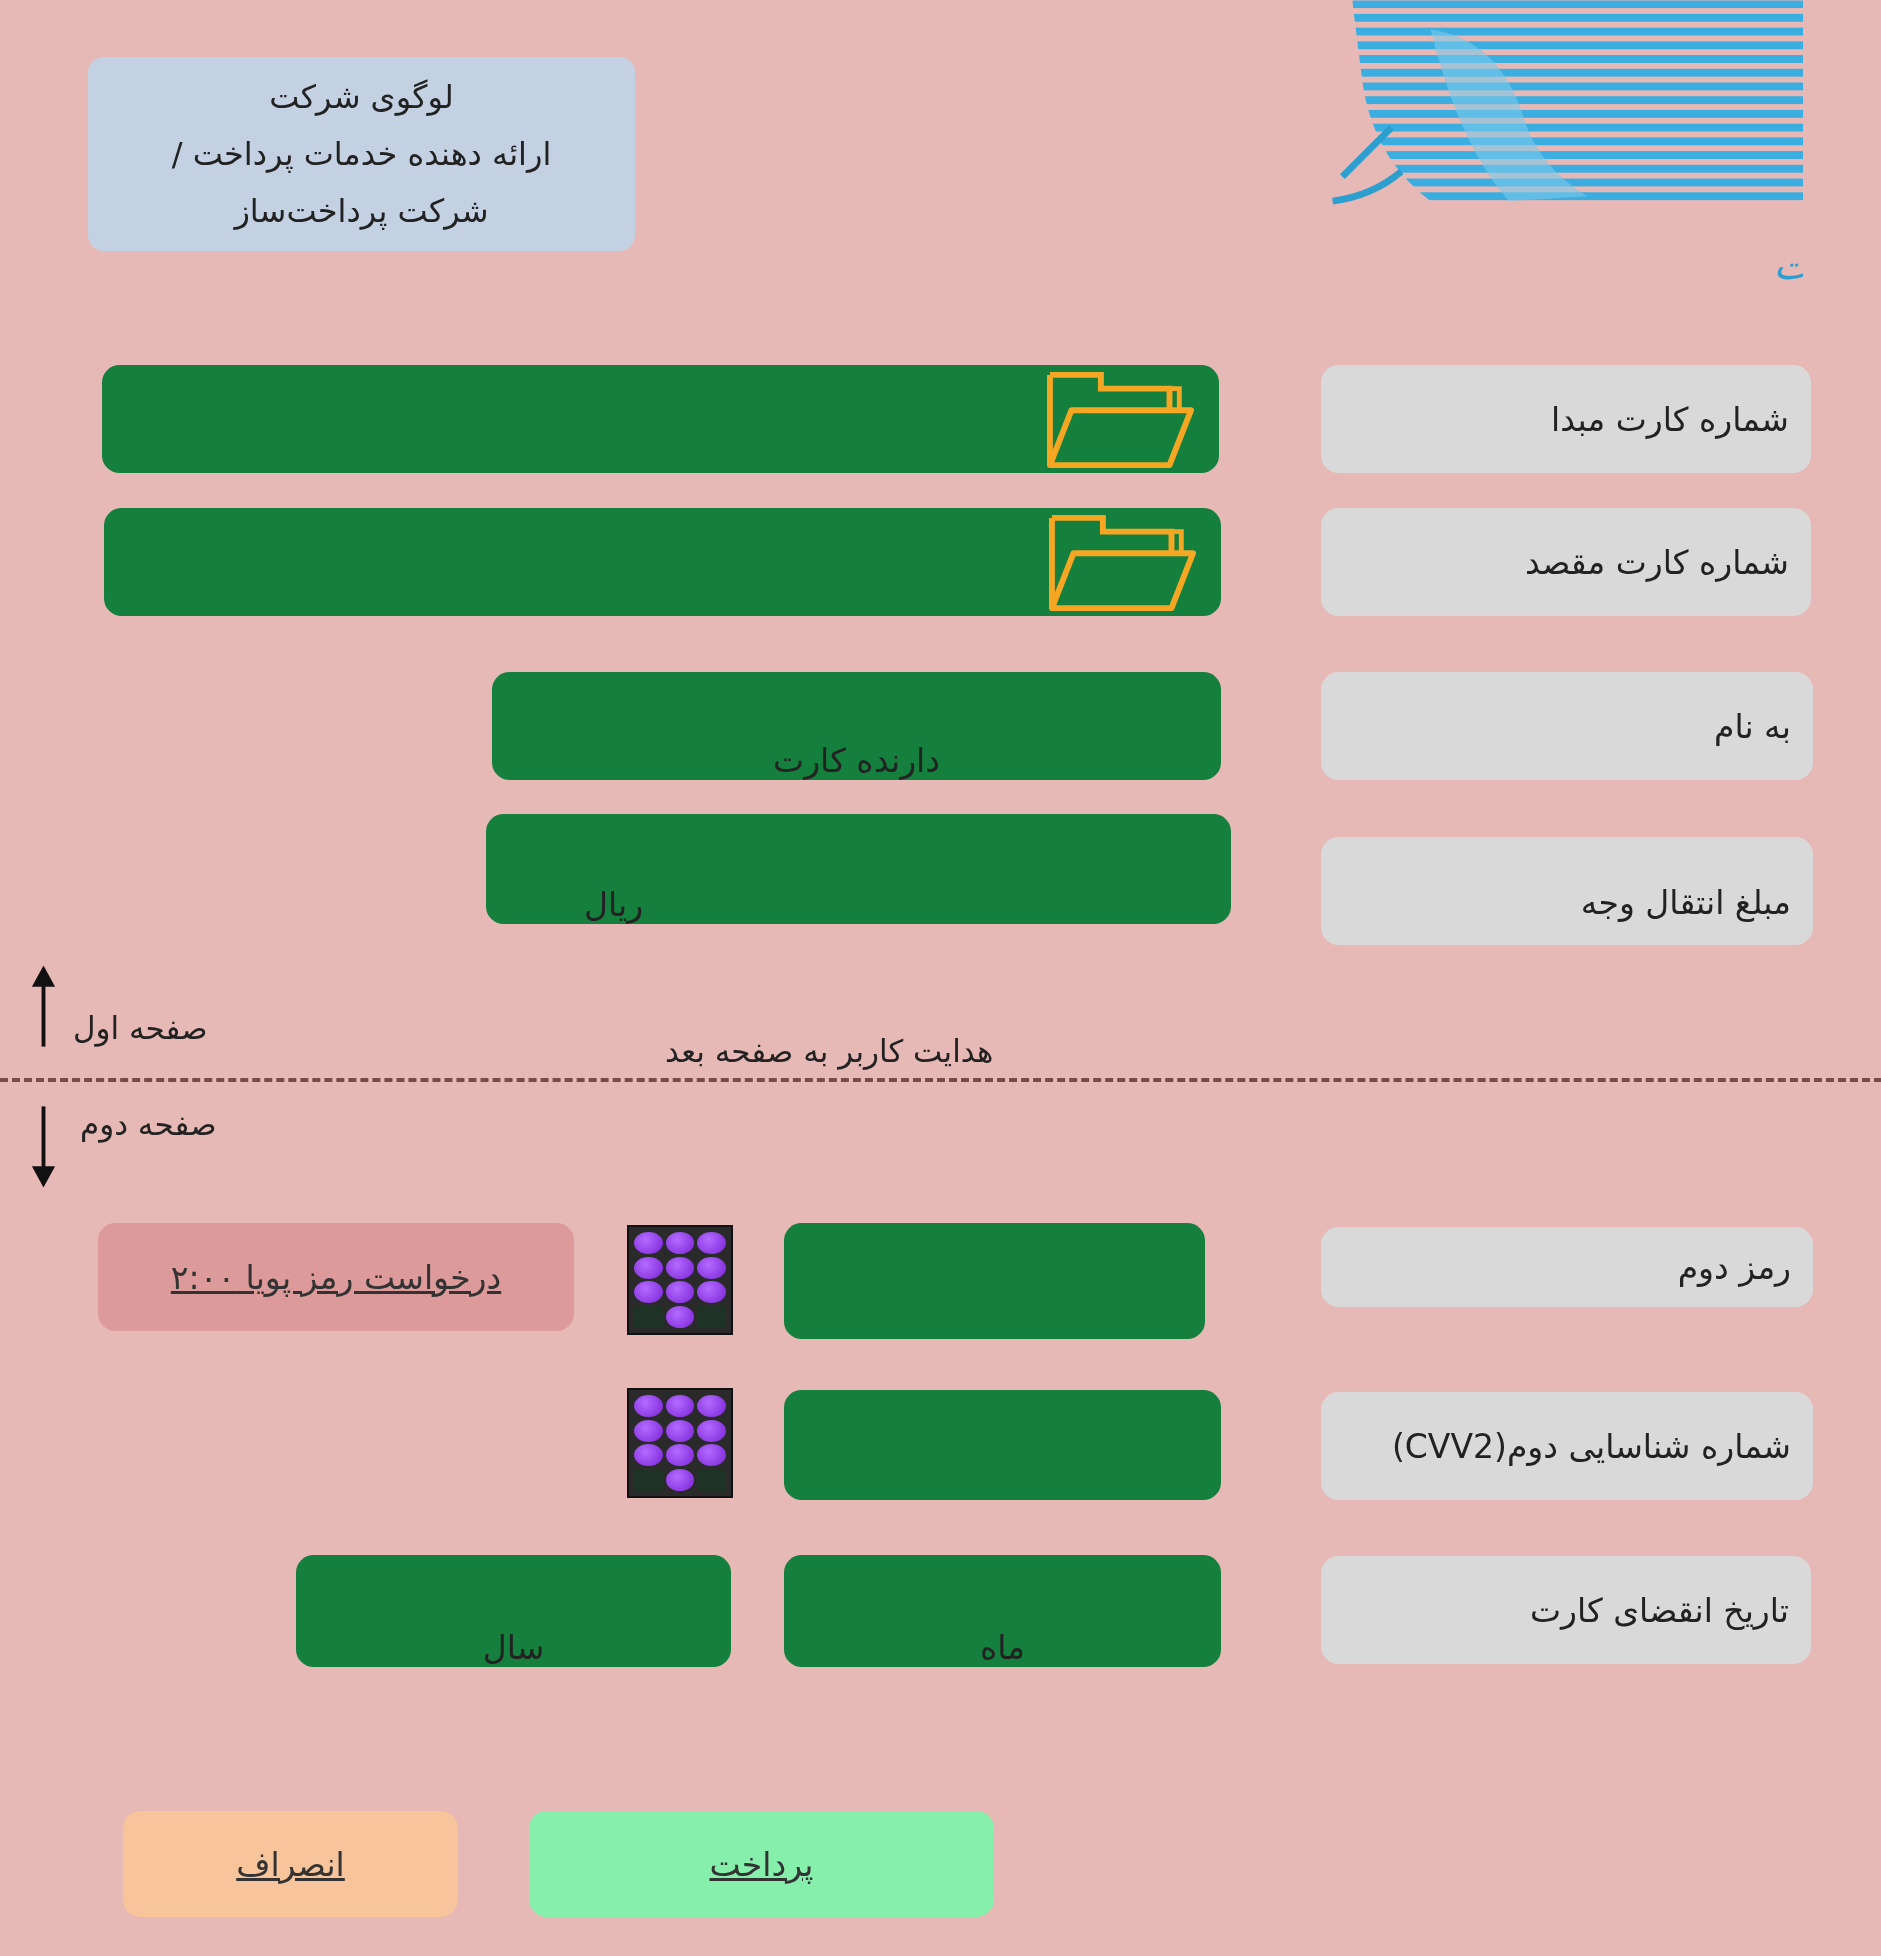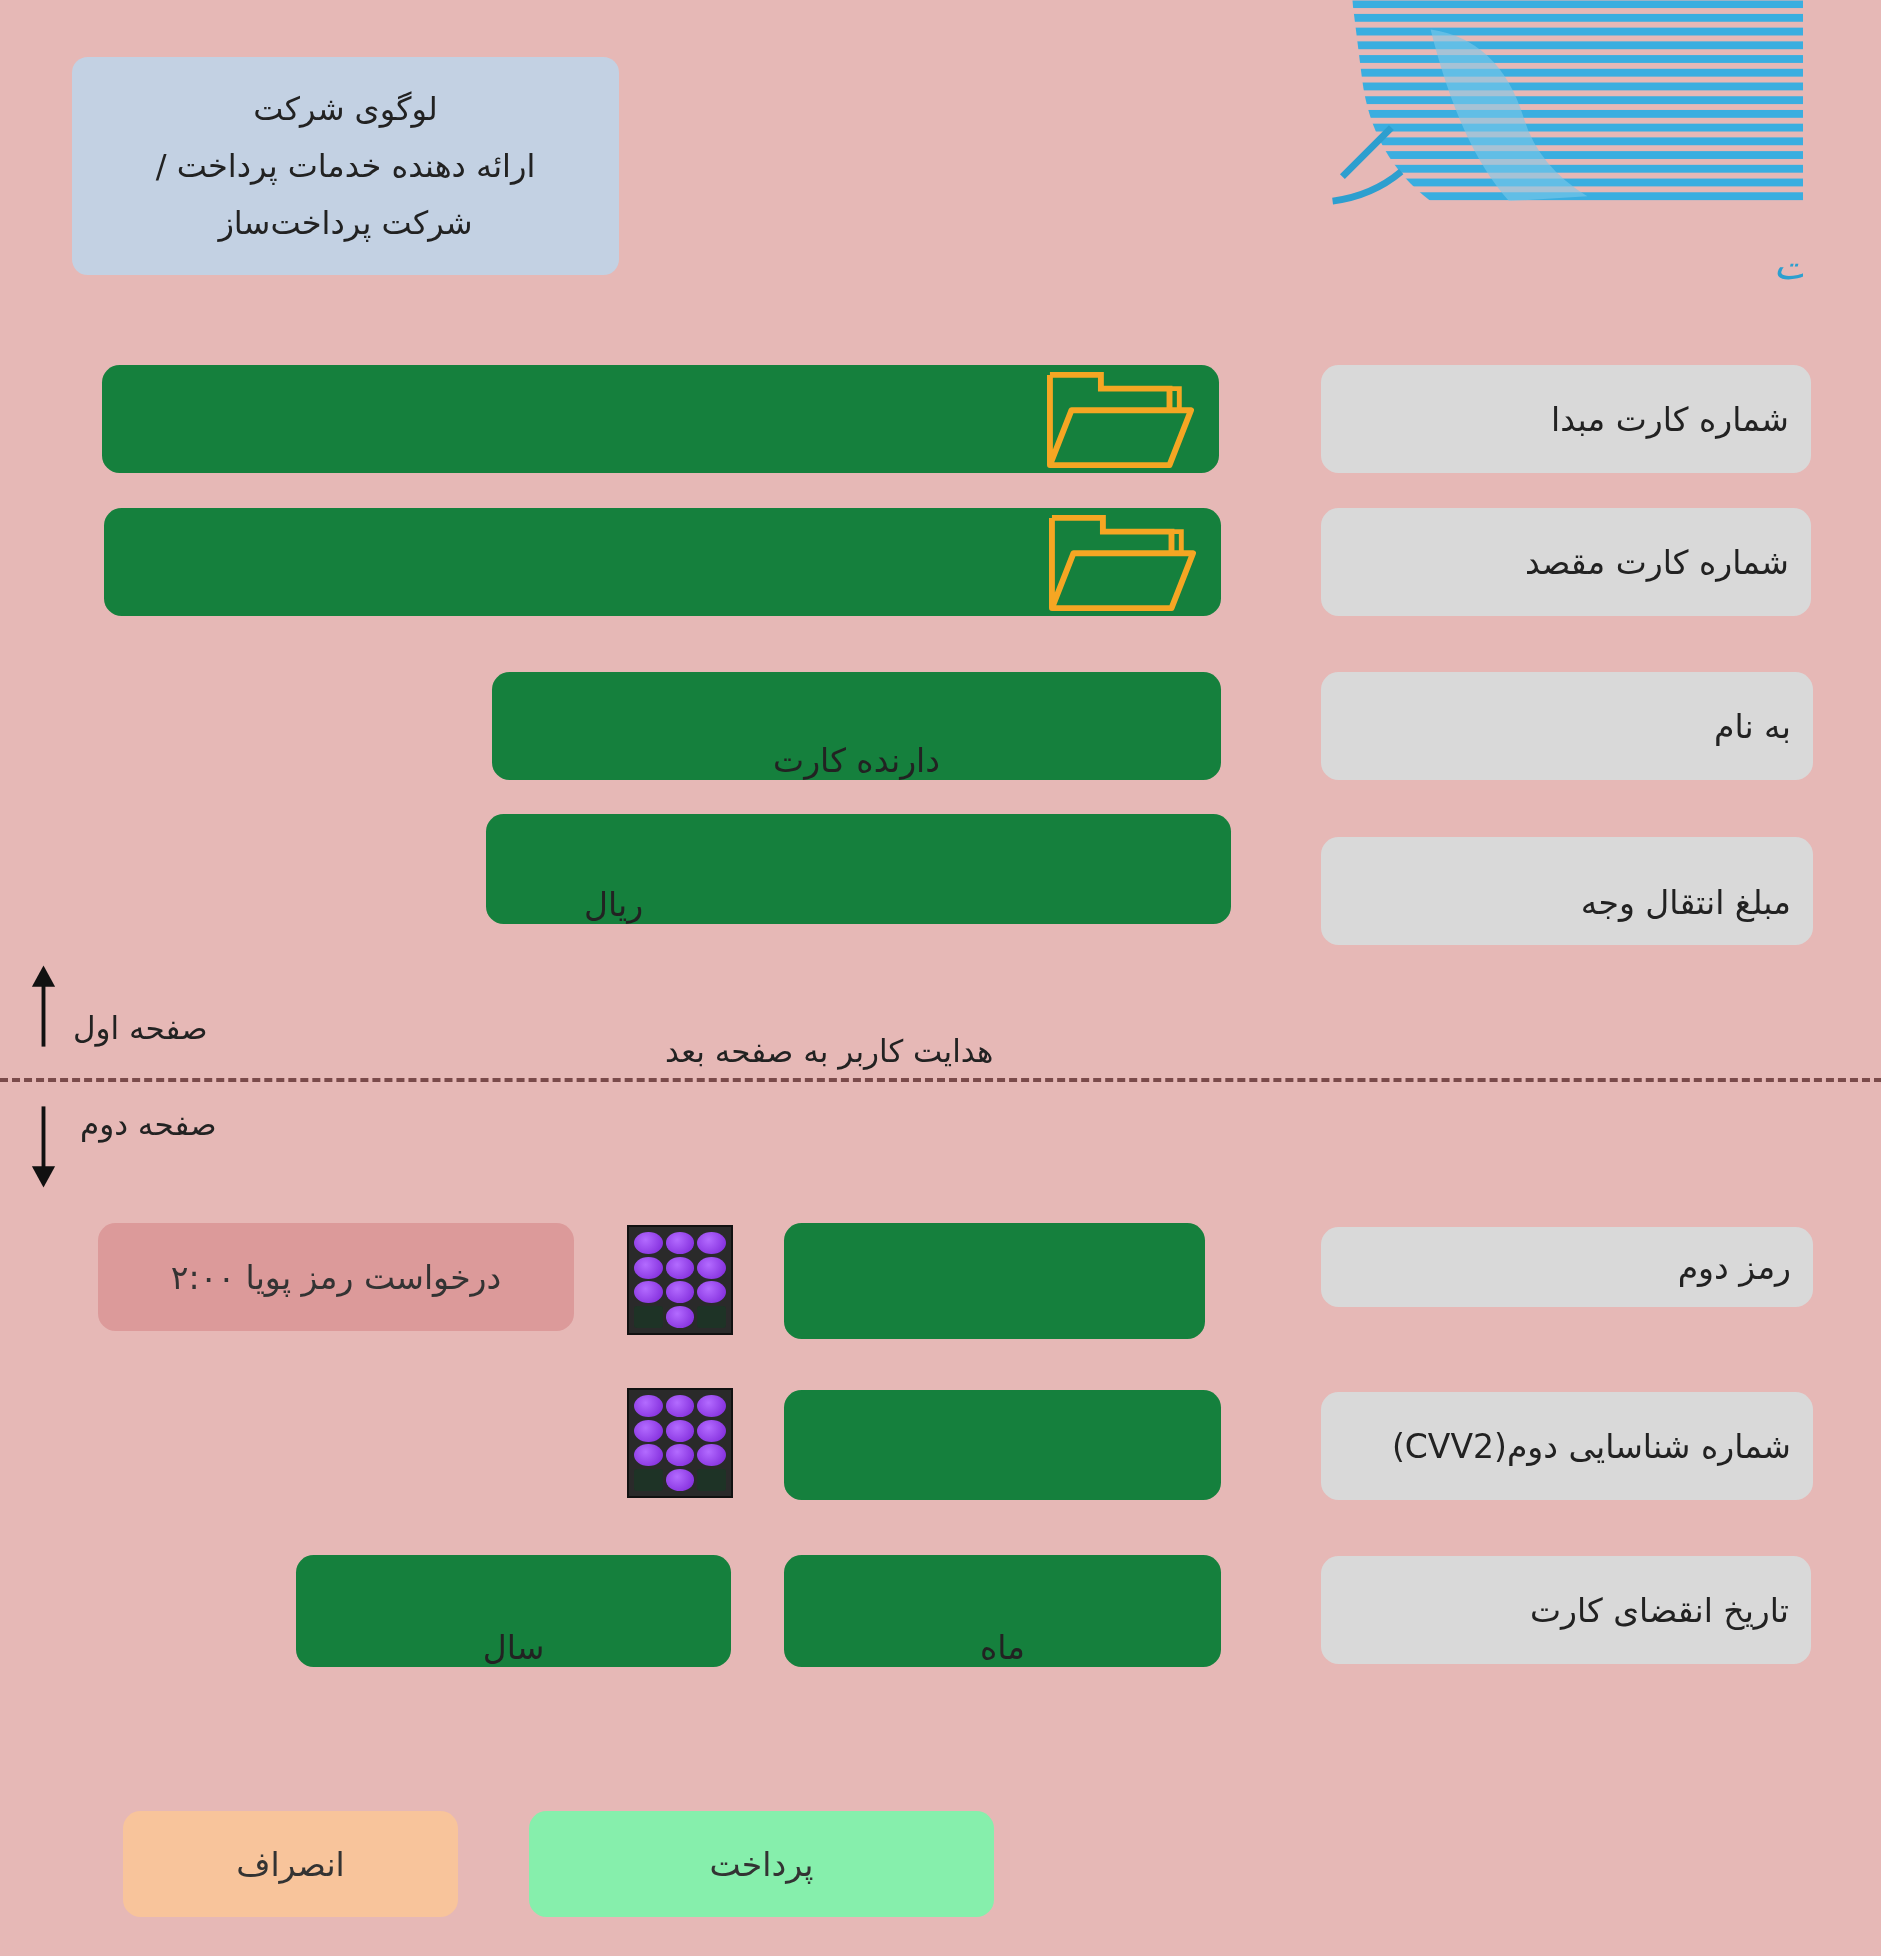--- a/index.html
+++ b/index.html
@@ -1,21 +1,21 @@
 <!DOCTYPE html>
 <html><head>
 <meta charset="utf-8">
 <style>
   html,body{margin:0;padding:0;}
   body{width:1882px;height:1956px;background:#E6B8B6;position:relative;overflow:hidden;font-family:"DejaVu Sans",sans-serif;color:#222;}
   .abs{position:absolute;box-sizing:border-box;}
   .label{background:#D9D9D9;border-radius:17.6px;display:flex;align-items:center;justify-content:flex-start;direction:rtl;padding-right:22px;font-size:33px;color:#222;}
   .field{background:#15803d;border-radius:17.6px;display:flex;align-items:flex-end;justify-content:center;direction:rtl;font-size:33px;color:#222;}
   .logo-box{background:#C3D1E3;border-radius:15.7px;display:flex;flex-direction:column;align-items:center;justify-content:center;direction:rtl;font-size:32px;line-height:57px;color:#222;text-align:center;}
-  .btn{border-radius:17.6px;display:flex;align-items:center;justify-content:center;direction:rtl;font-size:33px;color:#333;}
+  .btn{border-radius:17.6px;display:flex;align-items:center;justify-content:center;direction:rtl;font-size:33px;color:#333;text-decoration:underline;}
   .keypad{background:#2a2a2a;border:2px solid #111;display:grid;grid-template-columns:repeat(3,1fr);grid-template-rows:repeat(4,1fr);gap:2.9px;padding:4.9px;}
   .keypad span{border-radius:50%;background:radial-gradient(circle at 40% 35%,#b36bff,#7a22d6);}
   .keypad span.sq{border-radius:2.9px;background:#1e3326;}
   .note{font-size:31px;direction:rtl;color:#222;white-space:nowrap;}
 </style>
 </head>
 <body>
 
 <div class="abs" style="left:1313px;top:0;width:490px;height:314px;">
   <svg width="490" height="314" viewBox="0 0 500 320">
@@ -42,21 +42,21 @@
         <rect x="40" y="182" width="460" height="8"></rect>
         <rect x="40" y="196" width="460" height="8"></rect>
       </g>
       <path d="M120 30 Q190 40 215 120 Q230 170 280 200 L200 205 Q150 150 120 30Z" fill="#7cc8ea" opacity="0.6"></path>
     </g>
     <path d="M30 180 Q60 150 80 130 M20 205 Q60 200 90 175" stroke="#2d9fcf" stroke-width="7" fill="none"></path>
     <text x="470" y="285" text-anchor="end" font-size="40" fill="#2d9fcf" font-family="DejaVu Serif, serif" font-style="italic" direction="rtl">شرکت شبکه الکترونیکی پرداخت کارت</text>
   </svg>
 </div>
 
-<div class="abs logo-box" style="left:72px;top:57px;width:547px;height:218px;">
+<div class="abs logo-box" style="left:88px;top:57px;width:547px;height:194px;">
   <div>لوگوی شرکت</div>
   <div>ارائه دهنده خدمات پرداخت /</div>
   <div>شرکت پرداخت‌ساز</div>
 </div>
 
 <div class="abs label" style="left:1321px;top:365px;width:490px;height:108px;">
   <span>شماره کارت مبدا</span>
 </div>
 <div class="abs field" style="left:102px;top:365px;width:1117px;height:108px;">
   <span class="abs" style="right:19.6px;top:5.9px;width:157px;height:98px;">

